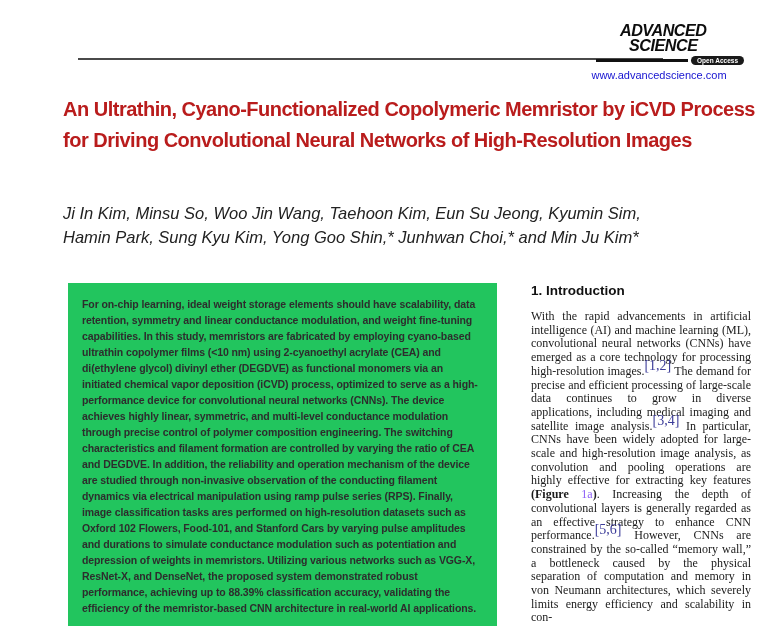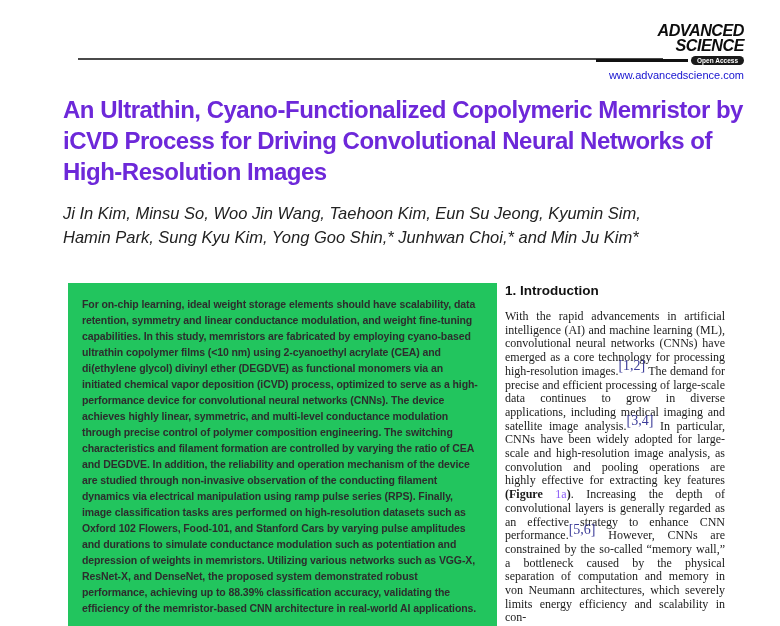--- a/index.html
+++ b/index.html
@@ -11,21 +11,21 @@
   
   .ra-label {
     position:absolute; left:78px; top:36px;
     font-size:15px; font-weight:900; letter-spacing:1.6px; color:#111;
   }
   .header-rule {
     position:absolute; left:78px; top:58px; width:585px; height:2px;
     background:#4a4a4a;
   }
   .logo-block {
-    position:absolute; top:23px; right:36px; width:170px; text-align:right;
+    position:absolute; top:23px; right:36px; width:170px; text-align:center;
   }
   .logo-line {
     font-size:17px; font-weight:900; font-style:italic; letter-spacing:-0.5px;
     line-height:15px; color:#0d0d0d; transform:scaleX(0.95); transform-origin:right;
   }
   .logo-underline-row {
     display:flex; align-items:center; justify-content:flex-end; margin-top:3px;
   }
   .logo-underline { flex:0 0 92px; height:3px; background:#111; margin-right:3px; }
   .open-access-badge {
@@ -33,40 +33,40 @@
     padding:1px 6px; border-radius:6px; white-space:nowrap;
   }
   .site-url {
     margin-top:4px; font-size:11px; font-weight:normal; color:#1512d0;
     text-decoration:none; display:inline-block;
   }
 
   
   .article-title {
     position:absolute; left:63px; top:94px; width:700px;
-    font-size:24px; font-weight:bold; letter-spacing:-0.5px;
-    line-height:31px; color:#6d28d9;
+    font-size:20px; font-weight:bold; letter-spacing:-0.5px;
+    line-height:31px; color:#b91c1c;
   }
   .article-authors {
     position:absolute; left:63px; top:201px; width:600px;
     font-style:italic; font-size:16.5px; line-height:24px; color:#222;
   }
 
   
   .abstract-box {
     position:absolute; left:68px; top:283px; width:429px; height:442px;
     background:#22c55e; box-sizing:border-box; padding:13px 14px;
   }
   .abstract-text {
     font-size:10.5px; font-weight:bold; line-height:16px; color:#2d2d2d;
     letter-spacing:-0.1px; text-align:left;
   }
 
   .intro-col {
-    position:absolute; left:505px; top:283px; width:220px; height:343px; overflow:hidden;
+    position:absolute; left:531px; top:283px; width:220px; height:343px; overflow:hidden;
   }
   .intro-heading {
     font-size:13.5px; font-weight:bold; color:#111; margin:0 0 10px 0;
     font-family:"Liberation Sans", sans-serif;
   }
   .intro-paragraph {
     font-family:"Liberation Serif", serif;
     font-size:12px; line-height:13.7px; color:#1a1a1a; text-align:justify;
   }
   .intro-paragraph .ref {

